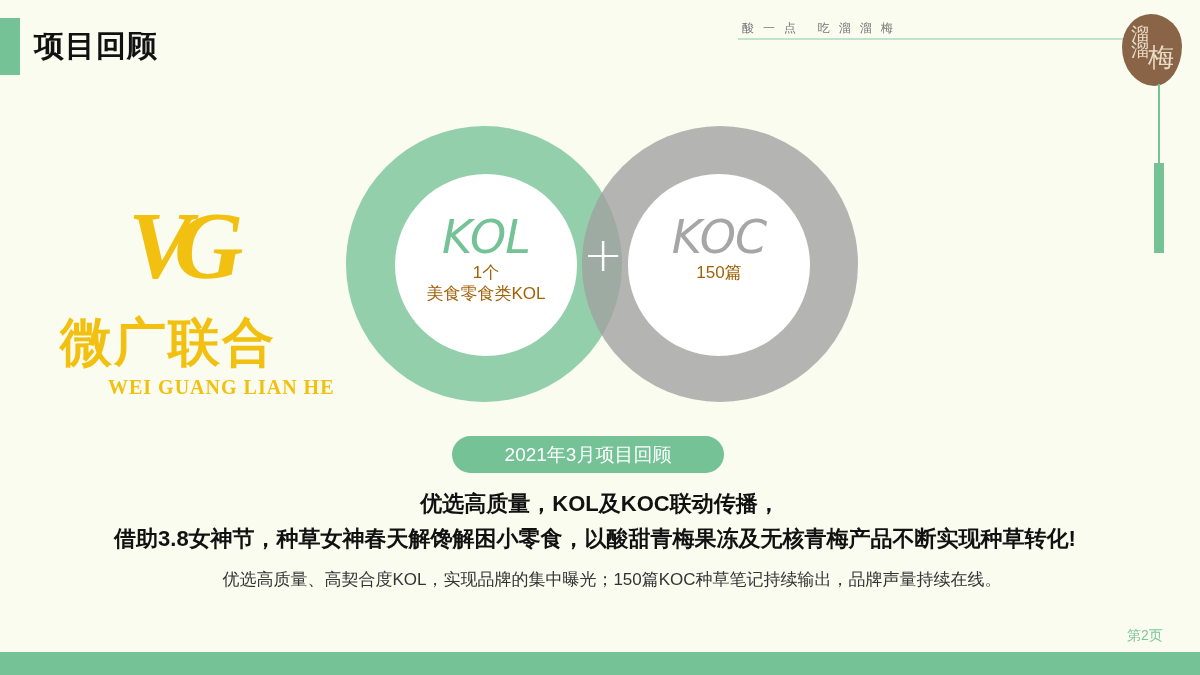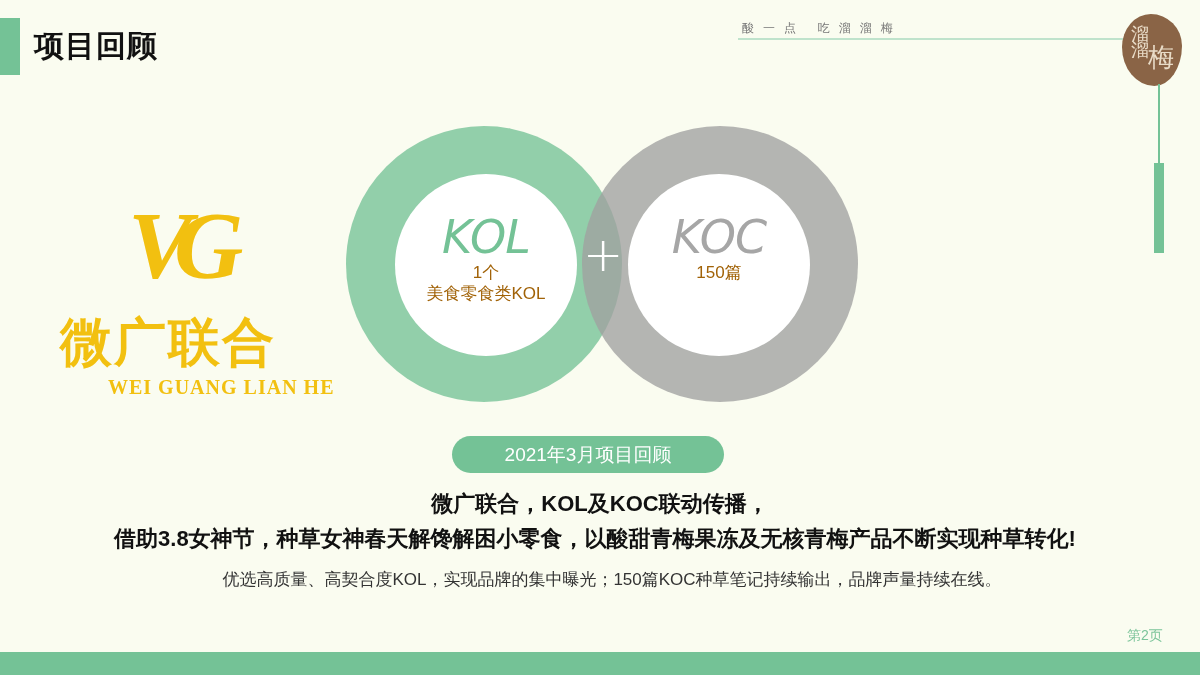--- a/index.html
+++ b/index.html
@@ -64,18 +64,18 @@
   <div class="sub">1个</div>
   <div class="sub">美食零食类KOL</div>
 </div>
 <div class="inner inner-koc">
   <div class="big">KOC</div>
   <div class="sub">150篇</div>
 </div>
 <div class="plus">+</div>
 
 <div class="pill">2021年3月项目回顾</div>
-<div class="line1">微广联合，KOL及KOC联动传播，</div>
+<div class="line1">优选高质量，KOL及KOC联动传播，</div>
 <div class="line2">借助3.8女神节，种草女神春天解馋解困小零食，以酸甜青梅果冻及无核青梅产品不断实现种草转化!</div>
 <div class="line3">优选高质量、高契合度KOL，实现品牌的集中曝光；150篇KOC种草笔记持续输出，品牌声量持续在线。</div>
 
 <div class="page-num">第2页</div>
 <div class="footer-bar"></div>
 
 </body></html>

